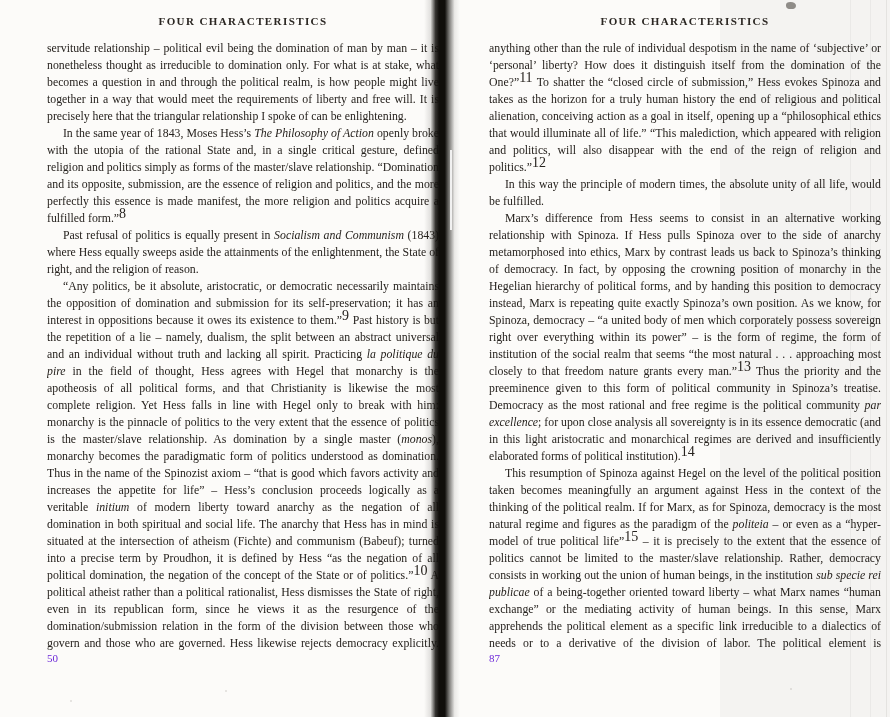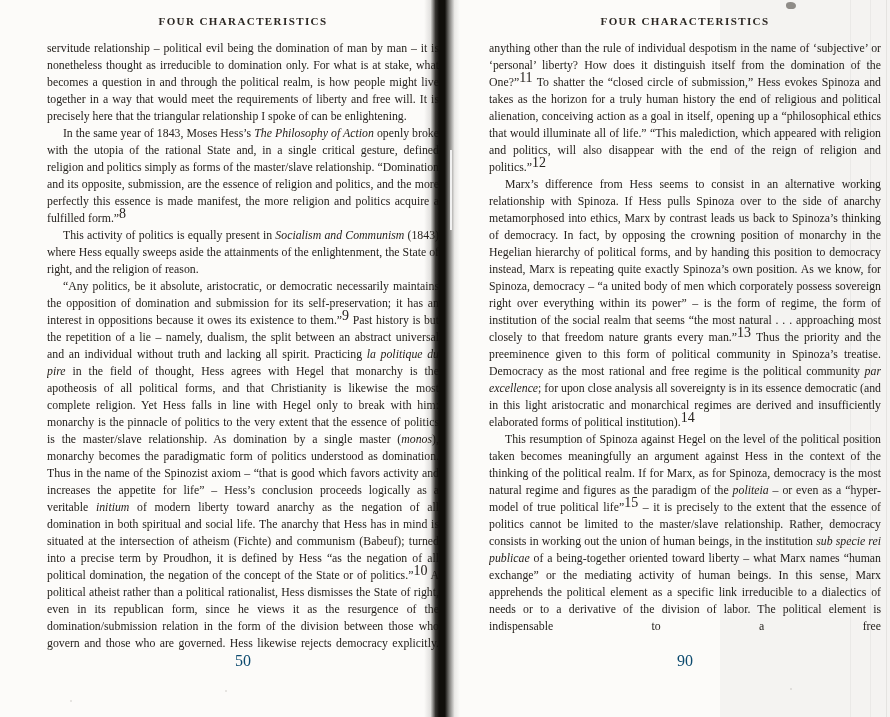--- a/index.html
+++ b/index.html
@@ -40,22 +40,21 @@
   .para.indent { text-indent: 1.35em; }
   .para.runs-on { text-align-last: justify; }
   .para i { font-style: italic; }
   .para sup {
     font-size: 14px; line-height: 0;
     vertical-align: baseline;
     position: relative; top: -4px;
   }
   .page-number {
     position: absolute; top: 652px; left: 0; right: 0;
-    text-align: center;
-    font-size: 16px; color: #0c4a6e;
+    font-size: 11px; color: #6d28d9;
   }
   .gutter {
     position: absolute; top: 0; left: 424px;
     width: 36px; height: 717px;
     background: linear-gradient(to right,
       rgba(25,22,18,0) 0%,
       rgba(25,22,18,0.12) 18%,
       rgba(18,16,13,0.85) 32%,
       #100e0b 42%,
       #100e0b 58%,
@@ -86,37 +85,38 @@
 </head>
 <body>
 
 <div class="scan">
 
   <div class="page page-left">
     <div class="running-head">FOUR CHARACTERISTICS</div>
     <div class="page-body">
         <p class="para"><span>servitude relationship – political evil being the domination of man by man – it is nonetheless thought as irreducible to domination only. For what is at stake, what becomes a question in and through the political realm, is how people might live together in a way that would meet the requirements of liberty and free will. It is precisely here that the triangular relationship I spoke of can be enlightening.</span></p>
         <p class="para indent"><span>In the same year of 1843, Moses Hess’s </span><i>The Philosophy of Action</i><span> openly broke with the utopia of the rational State and, in a single critical gesture, defined religion and politics simply as forms of the master/slave relationship. “Domination and its opposite, submission, are the essence of religion and politics, and the more perfectly this essence is made manifest, the more religion and politics acquire a fulfilled form.”</span><sup>8</sup></p>
-        <p class="para indent"><span>This activity of politics is equally present in </span><i>Socialism and Communism</i><span> (1843) where Hess equally sweeps aside the attainments of the enlightenment, the State of right, and the religion of reason.</span></p>
+        <p class="para indent"><span>Past refusal of politics is equally present in </span><i>Socialism and Communism</i><span> (1843) where Hess equally sweeps aside the attainments of the enlightenment, the State of right, and the religion of reason.</span></p>
         <p class="para indent runs-on"><span>“Any politics, be it absolute, aristocratic, or democratic necessarily maintains the opposition of domination and submission for its self-preservation; it has an interest in oppositions because it owes its existence to them.”</span><sup>9</sup><span> Past history is but the repetition of a lie – namely, dualism, the split between an abstract universal and an individual without truth and lacking all spirit. Practicing </span><i>la politique du pire</i><span> in the field of thought, Hess agrees with Hegel that monarchy is the apotheosis of all political forms, and that Christianity is likewise the most complete religion. Yet Hess falls in line with Hegel only to break with him: monarchy is the pinnacle of politics to the very extent that the essence of politics is the master/slave relationship. As domination by a single master (</span><i>monos</i><span>), monarchy becomes the paradigmatic form of politics understood as domination. Thus in the name of the Spinozist axiom – “that is good which favors activity and increases the appetite for life” – Hess’s conclusion proceeds logically as a veritable </span><i>initium</i><span> of modern liberty toward anarchy as the negation of all domination in both spiritual and social life. The anarchy that Hess has in mind is situated at the intersection of atheism (Fichte) and communism (Babeuf); turned into a precise term by Proudhon, it is defined by Hess “as the negation of all political domination, the negation of the concept of the State or of politics.”</span><sup>10</sup><span> A political atheist rather than a political rationalist, Hess dismisses the State of right, even in its republican form, since he views it as the resurgence of the domination/submission relation in the form of the division between those who govern and those who are governed. Hess likewise rejects democracy explicitly. “This democracy, is it</span></p>
       </div>
     <div class="page-number">50</div>
   </div>
 
   <div class="gutter"></div>
   <div class="gutter-glare"></div>
 
   <div class="page page-right">
     <div class="running-head">FOUR CHARACTERISTICS</div>
     <div class="page-body">
         <p class="para"><span>anything other than the rule of individual despotism in the name of ‘subjective’ or ‘personal’ liberty? How does it distinguish itself from the domination of the One?”</span><sup>11</sup><span> To shatter the “closed circle of submission,” Hess evokes Spinoza and takes as the horizon for a truly human history the end of religious and political alienation, conceiving action as a goal in itself, opening up a “philosophical ethics that would illuminate all of life.” “This malediction, which appeared with religion and politics, will also disappear with the end of the reign of religion and politics.”</span><sup>12</sup></p>
+        <p class="para indent"><span>In this way the principle of modern times, the absolute unity of all life, would be fulfilled.</span></p>
         <p class="para indent"><span>Marx’s difference from Hess seems to consist in an alternative working relationship with Spinoza. If Hess pulls Spinoza over to the side of anarchy metamorphosed into ethics, Marx by contrast leads us back to Spinoza’s thinking of democracy. In fact, by opposing the crowning position of monarchy in the Hegelian hierarchy of political forms, and by handing this position to democracy instead, Marx is repeating quite exactly Spinoza’s own position. As we know, for Spinoza, democracy – “a united body of men which corporately possess sovereign right over everything within its power” – is the form of regime, the form of institution of the social realm that seems “the most natural . . . approaching most closely to that freedom nature grants every man.”</span><sup>13</sup><span> Thus the priority and the preeminence given to this form of political community in Spinoza’s treatise. Democracy as the most rational and free regime is the political community </span><i>par excellence</i><span>; for upon close analysis all sovereignty is in its essence democratic (and in this light aristocratic and monarchical regimes are derived and insufficiently elaborated forms of political institution).</span><sup>14</sup></p>
         <p class="para indent runs-on"><span>This resumption of Spinoza against Hegel on the level of the political position taken becomes meaningfully an argument against Hess in the context of the thinking of the political realm. If for Marx, as for Spinoza, democracy is the most natural regime and figures as the paradigm of the </span><i>politeia</i><span> – or even as a “hyper-model of true political life”</span><sup>15</sup><span> – it is precisely to the extent that the essence of politics cannot be limited to the master/slave relationship. Rather, democracy consists in working out the union of human beings, in the institution </span><i>sub specie rei publicae</i><span> of a being-together oriented toward liberty – what Marx names “human exchange” or the mediating activity of human beings. In this sense, Marx apprehends the political element as a specific link irreducible to a dialectics of needs or to a derivative of the division of labor. The political element is indispensable to a free</span></p>
       </div>
-    <div class="page-number">90</div>
+    <div class="page-number">87</div>
   </div>
 
   <div class="smudge"></div>
   <div class="streak streak-1"></div>
   <div class="streak streak-2"></div>
   <div class="streak streak-3"></div>
   <div class="speck speck-1"></div>
   <div class="speck speck-2"></div>
   <div class="speck speck-3"></div>
 

